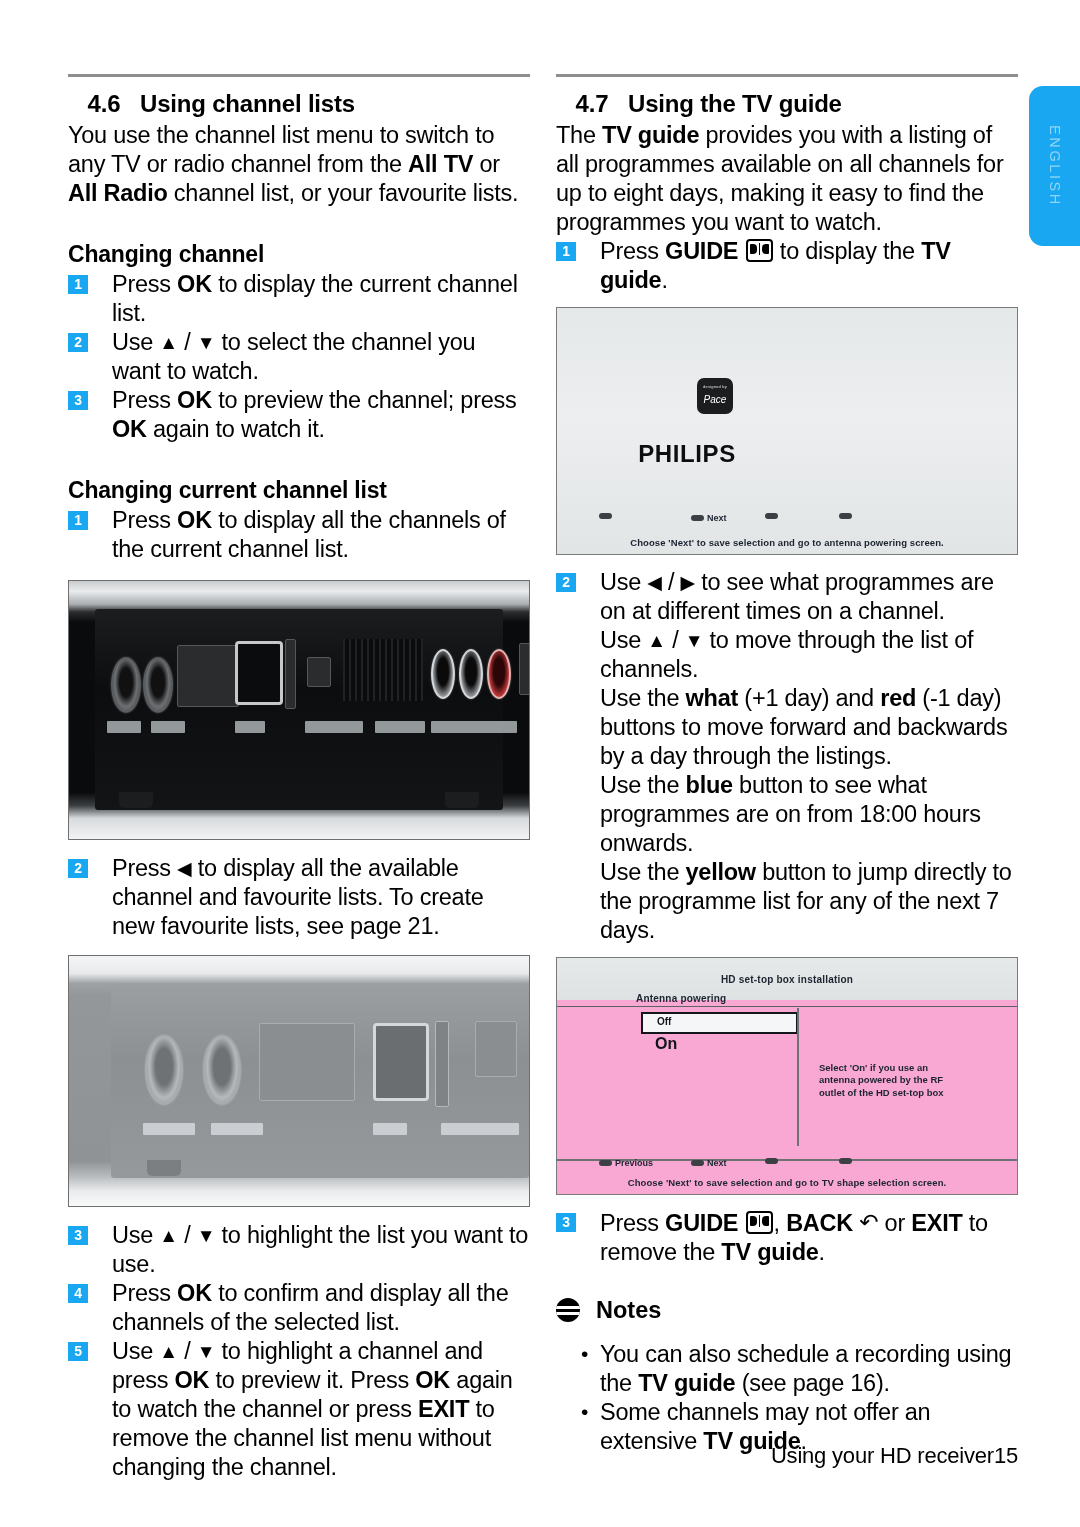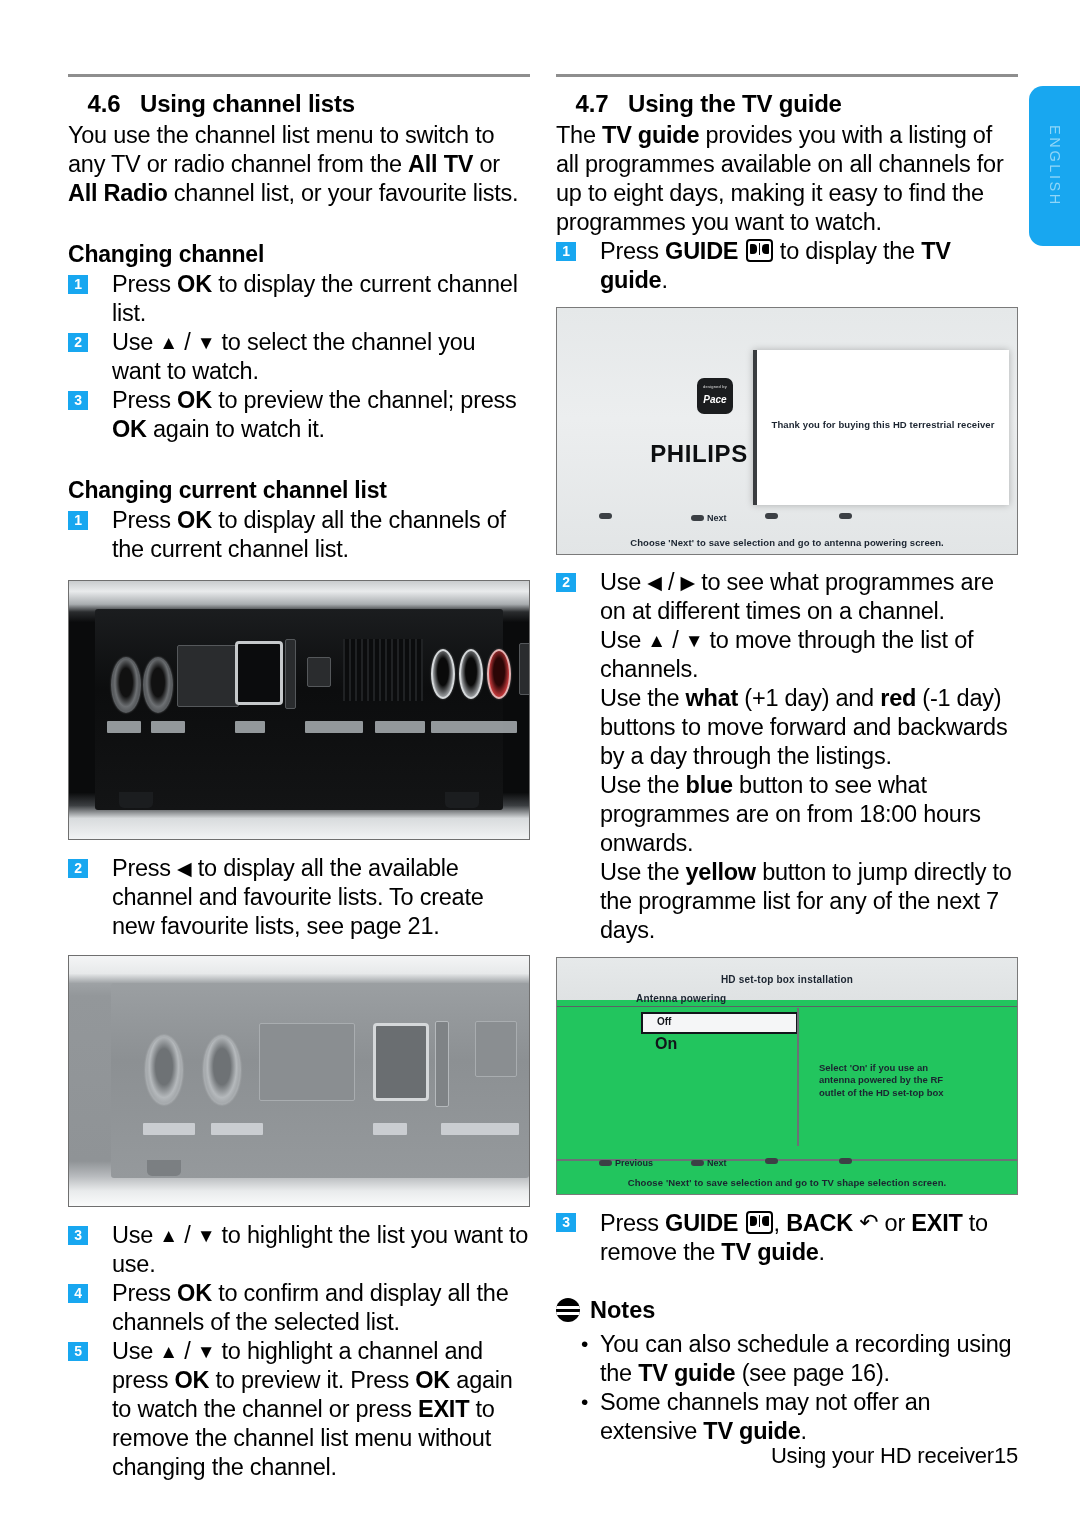--- a/index.html
+++ b/index.html
@@ -149,26 +149,26 @@
     position: absolute;
     left: 50%; top: 2px;
     margin-left: -0.5px;
     width: 1px; height: 12px;
     background: #000;
   }
   .arrow-glyph { font-size: 19px; vertical-align: 1px; }
 
   
   .notes-head {
-    margin: 30px 0 6px 0;
+    margin: 30px 0 16px 0;
     font-size: 23.5px;
     font-weight: bold;
     display: flex;
     align-items: center;
-    gap: 10px;
+    gap: 16px;
   }
   .ico-notes {
     width: 24px; height: 24px;
     border-radius: 50%;
     background: #000;
     position: relative;
     display: inline-block;
     overflow: hidden;
     flex: 0 0 auto;
   }
@@ -349,27 +349,27 @@
   .pace-badge .designed {
     display: block;
     font-size: 4px;
     margin-top: 6px;
     letter-spacing: 0.2px;
     opacity: 0.85;
   }
   .pace-badge .pace-word {
     display: block;
     font-size: 10px;
-    font-weight: bold;
+    font-weight: normal;
     font-style: italic;
     margin-top: 5px;
   }
   .philips-logo {
     position: absolute;
-    left: 82px; top: 132px;
+    left: 70px; top: 132px;
     width: 120px;
     text-align: center;
     font-size: 24px;
     font-weight: bold;
     letter-spacing: 0.6px;
     color: #0c0e10;
   }
   .btn-row {
     position: absolute;
     left: 0; right: 0;
@@ -398,21 +398,21 @@
     text-align: center;
     font-size: 9.5px;
     font-weight: bold;
     color: #1b2430;
     letter-spacing: 0.1px;
   }
 
   
   .shot-antenna {
     height: 238px;
-    background: #22c55e;
+    background: #f9a8d4;
   }
   .ant-topband {
     position: absolute;
     left: 0; right: 0; top: 0;
     height: 42px;
     background: linear-gradient(180deg,#e6e9ea 0%, #dfe2e3 100%);
   }
   .ant-title {
     position: absolute;
     left: 0; right: 0; top: 16px;
@@ -608,23 +608,20 @@
         <span>Press <b>GUIDE</b> <span class="ico ico-guide"><span class="spine"></span></span> to display the <b>TV guide</b>.</span>
       </div>
     </div>
 
     <div class="screenshot shot-welcome" style="margin-top:12px;">
       <div class="pace-badge">
         <span class="designed">designed by</span>
         <span class="pace-word">Pace</span>
       </div>
       <div class="philips-logo">PHILIPS</div>
-      <div class="welcome-panel">
-        <div class="welcome-msg">Thank you for buying this HD terrestrial receiver</div>
-      </div>
       <div class="btn-row">
         <div class="soft-btn" style="left:42px;">
             <span class="pill"></span>
           </div>
         <div class="soft-btn" style="left:134px;">
             <span class="pill"></span>
             <span>Next</span>
           </div>
         <div class="soft-btn" style="left:208px;">
             <span class="pill"></span>

